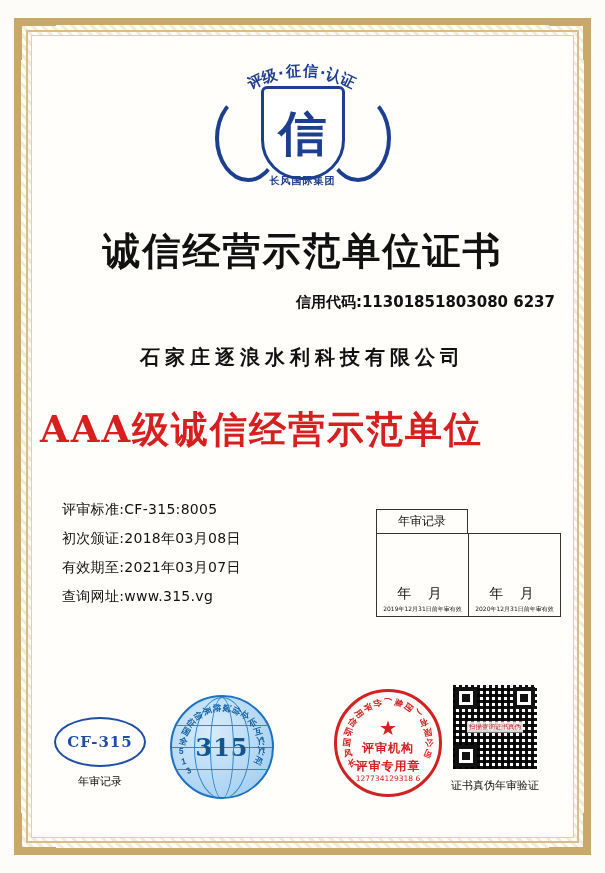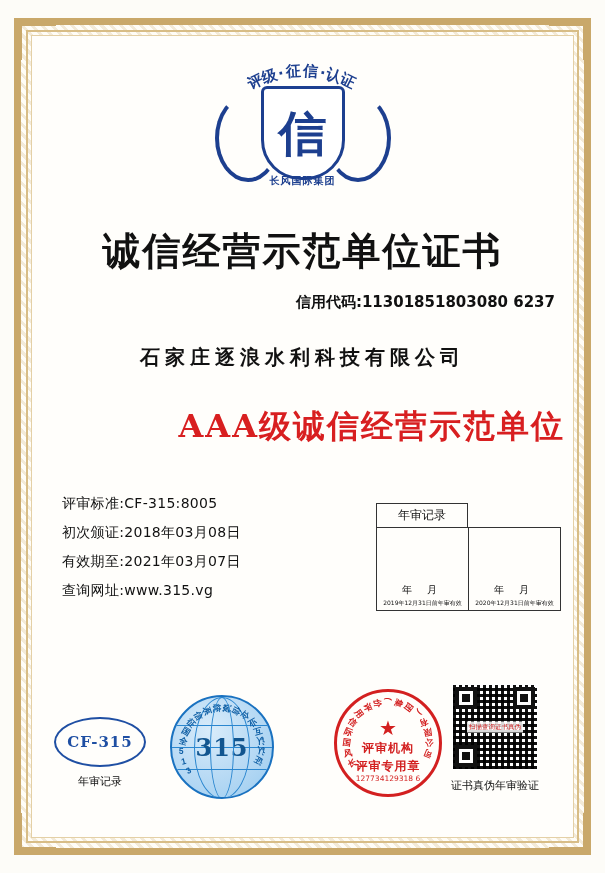--- a/index.html
+++ b/index.html
@@ -176,22 +176,22 @@
   .company-name {
     text-align: center;
     font-size: 20px;
     font-weight: bold;
     color: #111;
     letter-spacing: 5px;
     margin-top: 32px;
     font-family: "DejaVu Sans", sans-serif;
   }
   .grade-line {
-    text-align: right;
-    font-size: 32px;
+    text-align: left;
+    font-size: 37px;
     font-weight: bold;
     color: #d81f20;
     letter-spacing: 2px;
     margin-top: 34px;
     font-family: "DejaVu Serif", serif;
   }
 
   
   .mid-row {
     display: flex;
@@ -234,21 +234,21 @@
   .annual-cell {
     flex: 1;
     position: relative;
   }
   .annual-cell + .annual-cell { border-left: 1px solid #333; }
   .annual-cell .ym {
     position: absolute;
     bottom: 13px;
     width: 100%;
     text-align: center;
-    font-size: 10px;
+    font-size: 14px;
     color: #111;
     letter-spacing: 6px;
     font-family: "DejaVu Sans", sans-serif;
   }
   .annual-cell .note {
     position: absolute;
     bottom: 2px;
     width: 100%;
     text-align: center;
     font-size: 6px;

